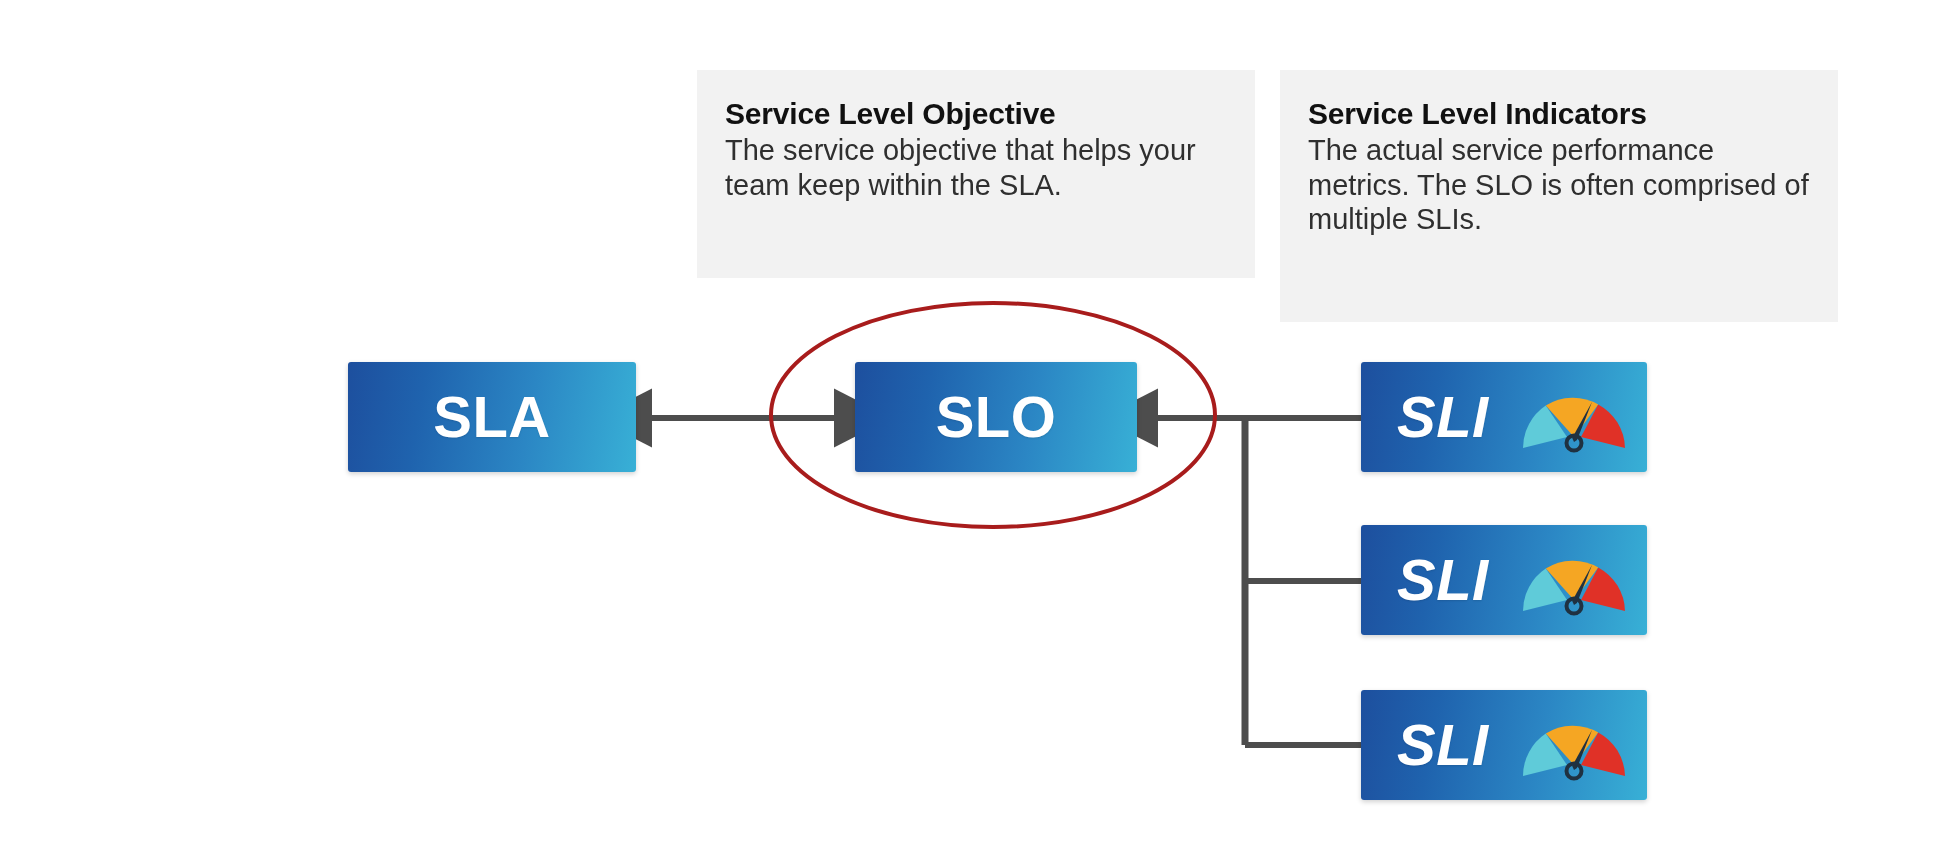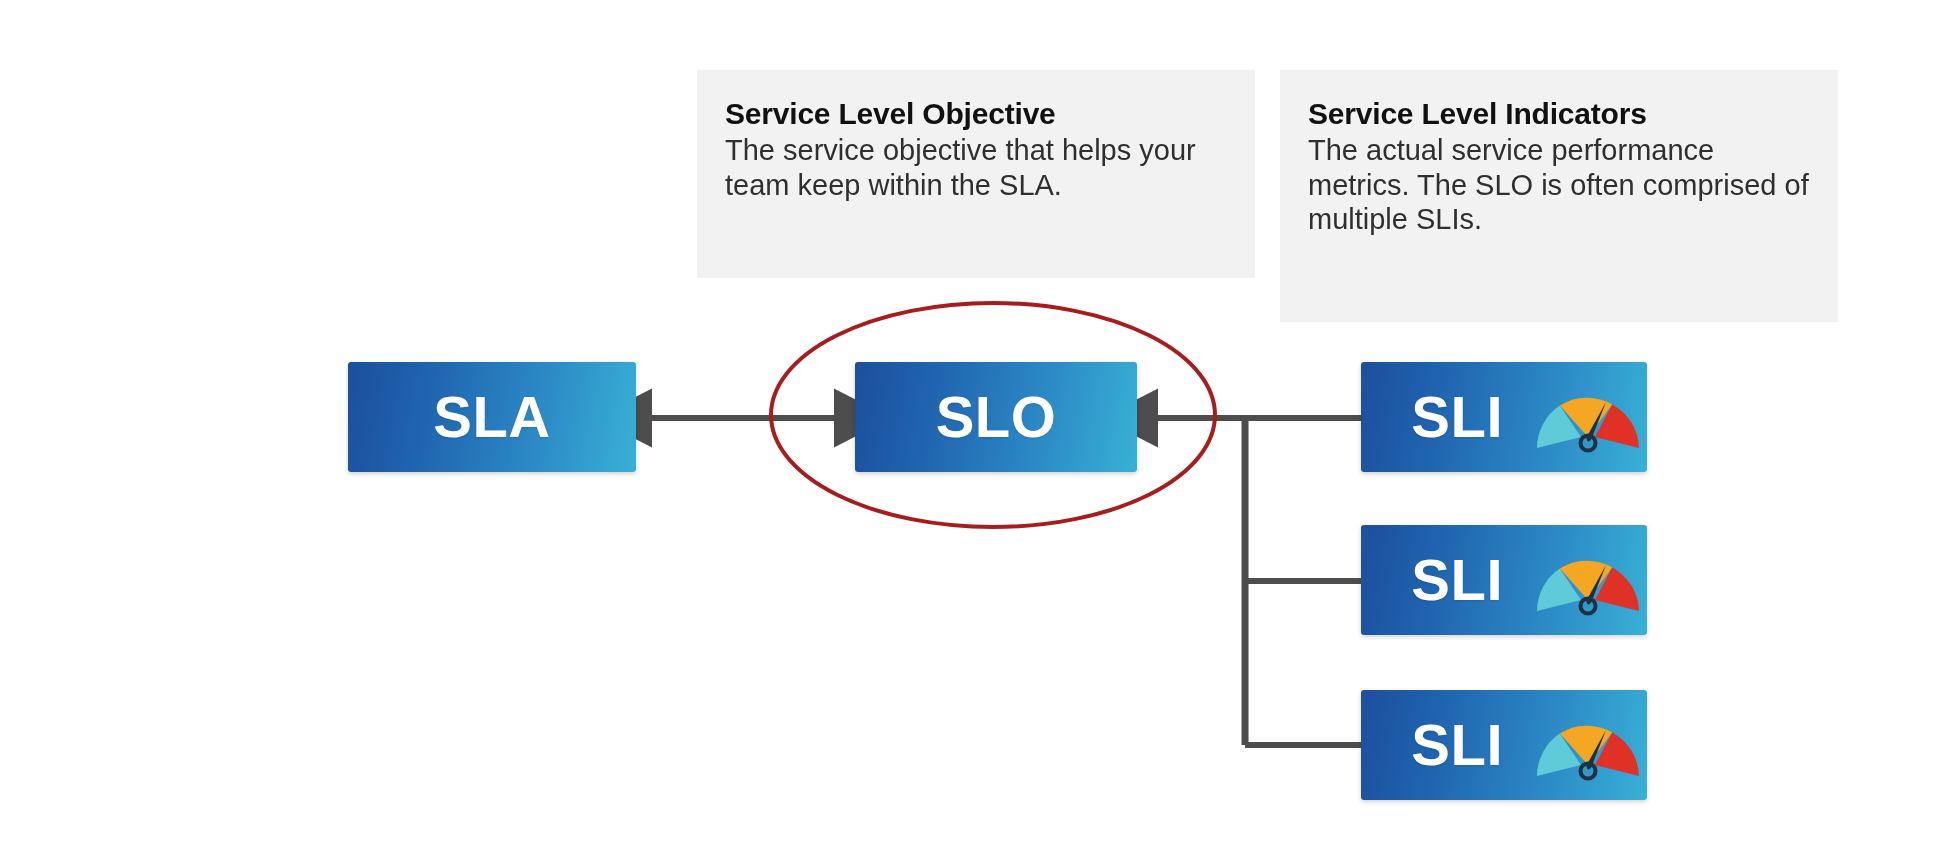--- a/index.html
+++ b/index.html
@@ -64,22 +64,23 @@
     font-weight: bold;
     font-size: 58px;
     letter-spacing: 0.5px;
     line-height: 1;
     text-shadow: 0 1px 2px rgba(0,0,0,0.12);
   }
   .node-centered {
     justify-content: center;
   }
   .node-sli {
-    justify-content: flex-end;
+    justify-content: flex-start;
     padding-left: 36px;
+    font-style: italic;
   }
   .gauge-wrap {
     margin-left: 26px;
     display: flex;
     align-items: center;
   }
 
   
   .svg-layer {
     position: absolute;

